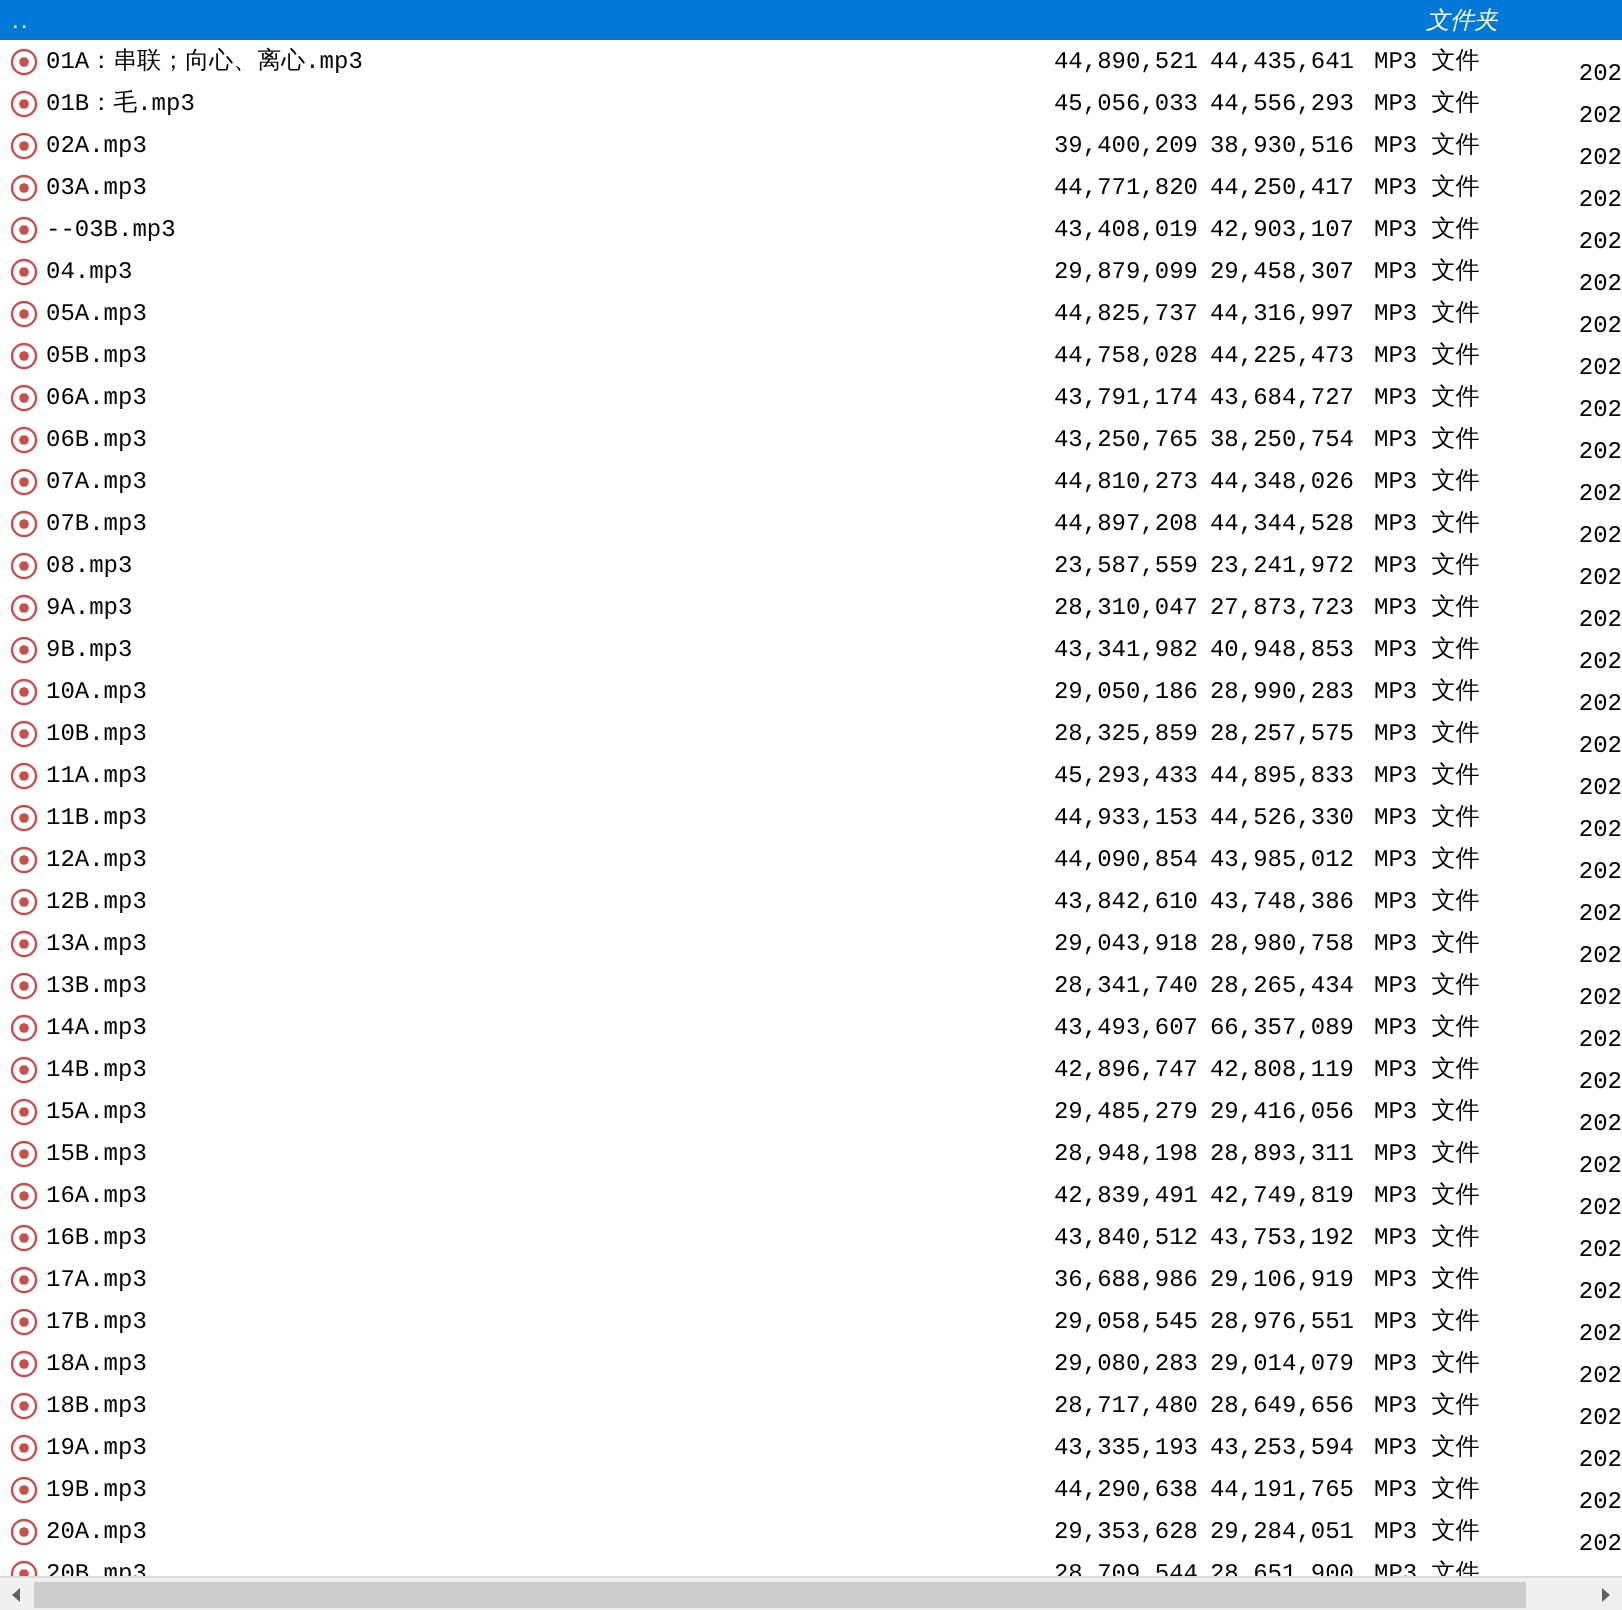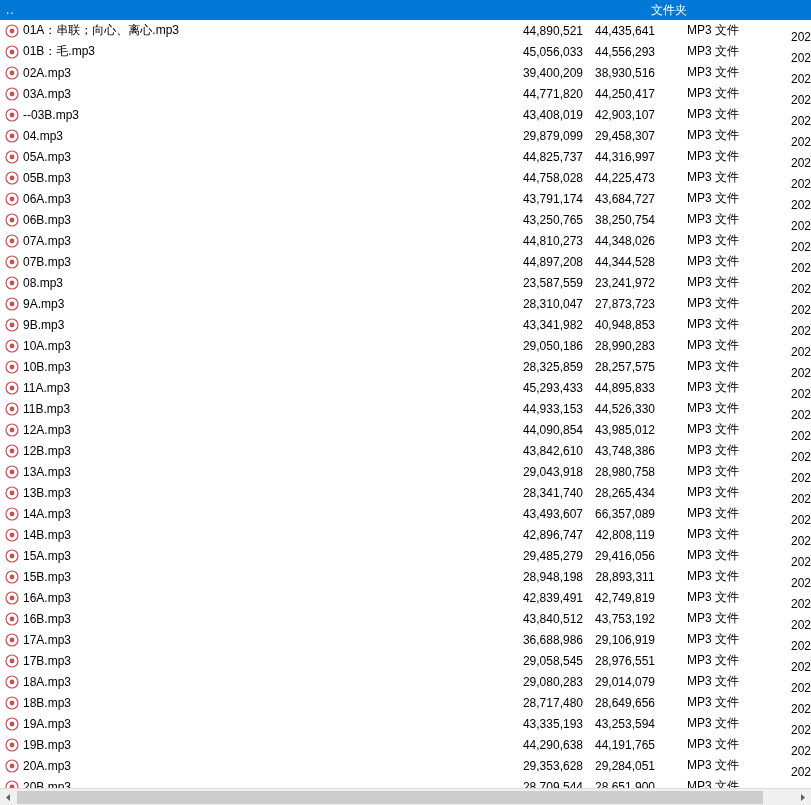--- a/index.html
+++ b/index.html
@@ -27,31 +27,33 @@
     padding-left: 4px;
     display: flex;
     align-items: center;
   }
   .header .dots {
     letter-spacing: 1px;
     padding-left: 2px;
   }
   .header .col-kind {
     flex: 0 0 160px;
-    text-align: left;
+    text-align: center;
+    font-style: italic;
   }
   .rows {
     flex: 1;
     overflow: hidden;
   }
   .row {
     display: flex;
     align-items: center;
     height: 21px;
     white-space: nowrap;
+    font-family: Liberation Mono, monospace;
   }
   .icon {
     flex: 0 0 16px;
     height: 16px;
     margin: 0 3px 0 4px;
     display: flex;
     align-items: center;
     justify-content: center;
   }
   .icon svg { display: block; }
@@ -67,21 +69,20 @@
     padding-right: 6px;
   }
   .size2 {
     flex: 0 0 78px;
     text-align: center;
     padding-right: 6px;
   }
   .ftype {
     flex: 0 0 90px;
     padding-left: 4px;
-    margin-left: 16px;
   }
   .fdate {
     flex: 0 0 38px;
     text-align: right;
     overflow: hidden;
     margin-top: 13px;
   }
   .scrollbar {
     height: 17px;
     flex-shrink: 0;

